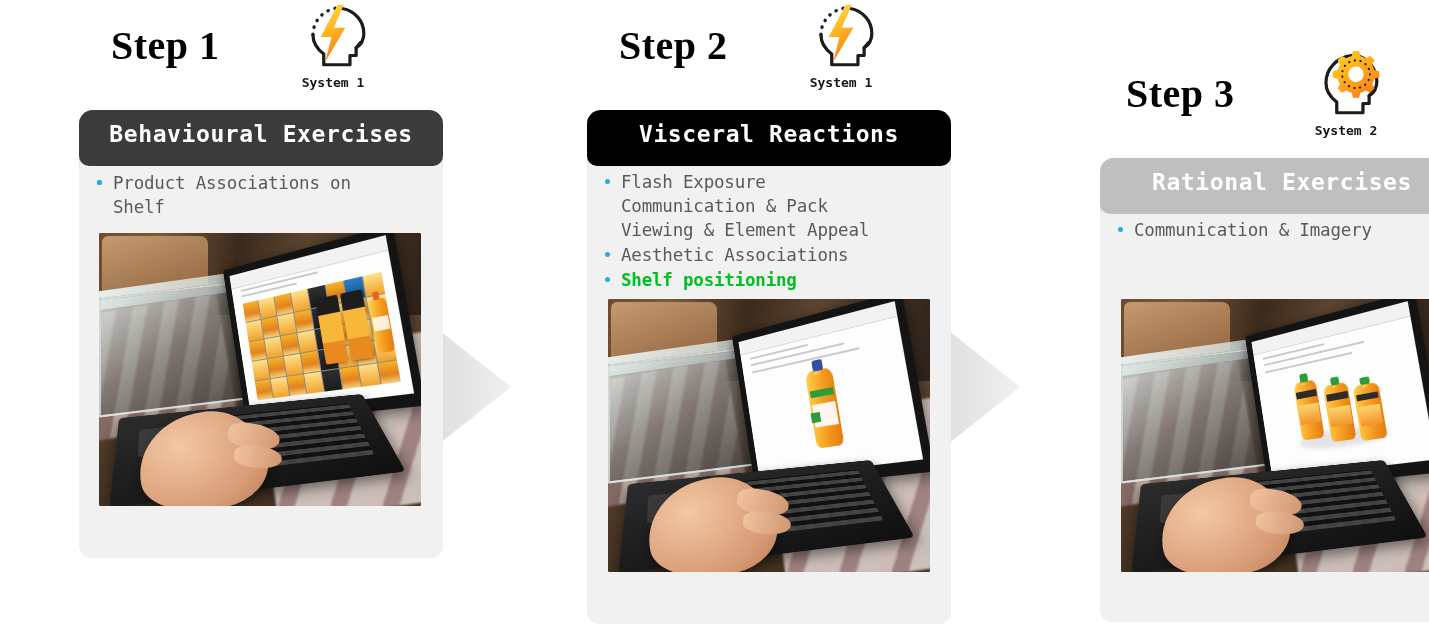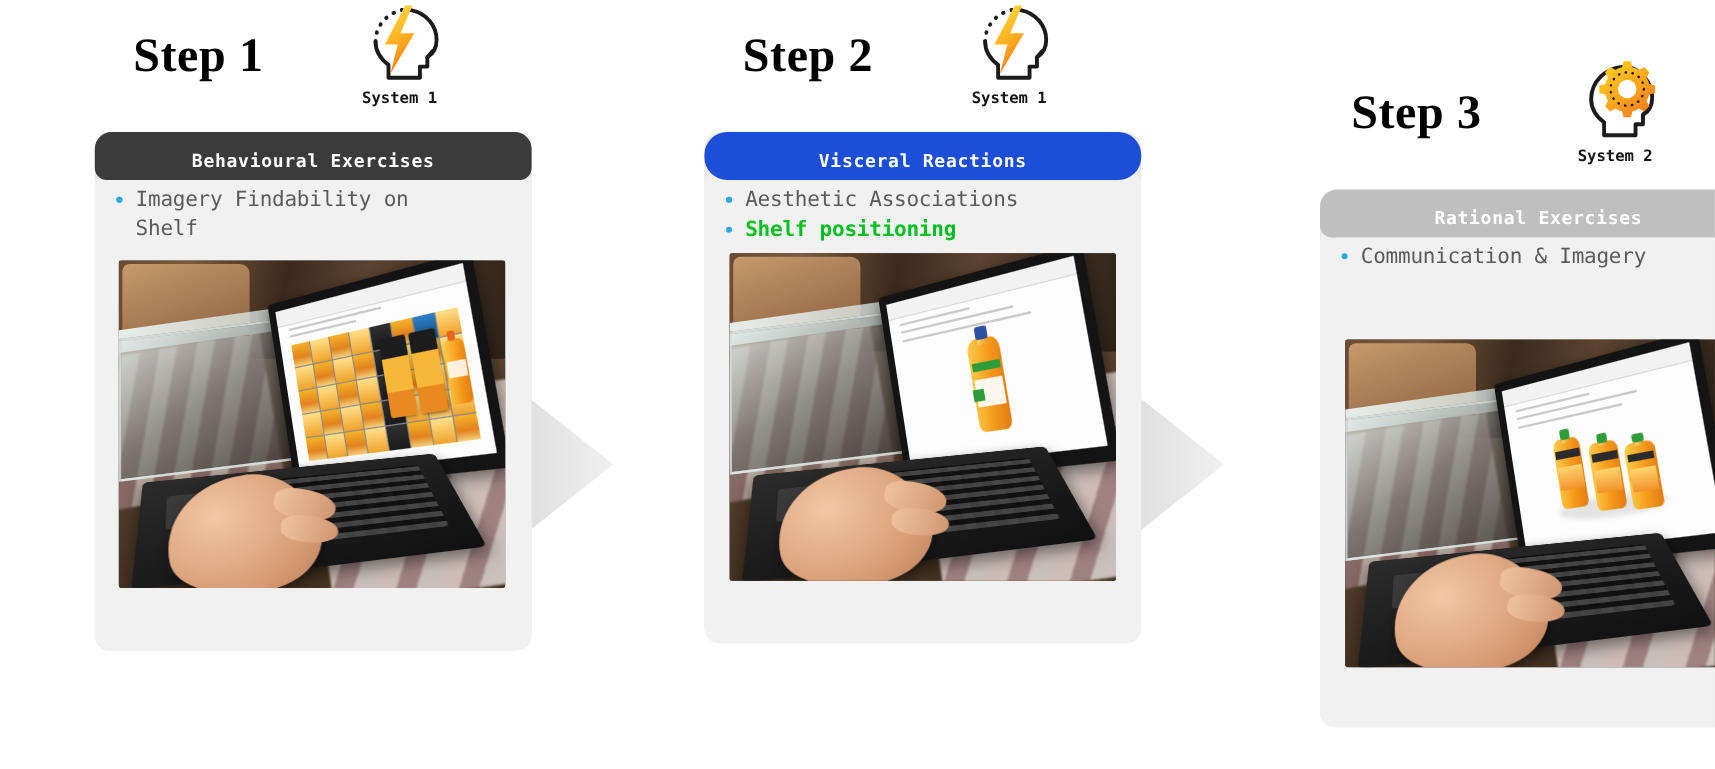--- a/index.html
+++ b/index.html
@@ -86,25 +86,25 @@
     top: 0;
     width: 364px;
     bottom: 0;
     border-radius: 14px;
     background: #e8e8e8;
   }
 
   .card-header {
     position: relative;
     border-radius: 14px 14px 10px 10px;
-    height: 40px;
+    height: 56px;
     line-height: 48px;
     text-align: center;
     font-family: "DejaVu Sans Mono", monospace;
-    font-size: 15px;
+    font-size: 23px;
     font-weight: 700;
     letter-spacing: 0.6px;
     color: #ffffff;
     z-index: 3;
   }
 
   .card-body {
     position: relative;
     margin-top: -8px;
     border-radius: 12px;
@@ -386,21 +386,21 @@
     </div>
 
     <div class="card card-col-1">
       <div class="card-shell"></div>
 
       <div class="card-header" style="background:#3b3b3b;">Behavioural Exercises</div>
 
       <div class="card-body">
         <ul class="bullets">
           <li><span class="dot"></span></li>
-          <li><span class="dot"></span><span>Imagery Findability on
+          <li><span class="dot"></span><span>Product Associations on
 Shelf</span></li>
         </ul>
 
         <div class="photo-wrap" style="margin-top:14px;">
           <div class="photo p1">
             <div class="sc sc-bg-wall"></div>
             <div class="sc sc-floor"></div>
             <div class="sc sc-rug"></div>
             <div class="sc sc-rug2"></div>
             <div class="sc sc-sofa"></div>
@@ -495,25 +495,27 @@
           <path d="M24 45 C24 26 39 12 57 10" fill="none" stroke="#1c1c1c" stroke-width="4.2" stroke-linecap="round" stroke-dasharray="0.6 9"></path>
           <polygon points="56,6 34,48 48,48 40,80 66,36 51,36 64,6" fill="url(#boltg2)"></polygon>
         </svg>
         <div class="sys-label">System 1</div>
       </div>
     </div>
 
     <div class="card card-col-2">
       <div class="card-shell"></div>
 
-      <div class="card-header" style="background:#1d4ed8;border-radius:19px;">Visceral Reactions</div>
+      <div class="card-header" style="background:#000000;">Visceral Reactions</div>
 
       <div class="card-body">
         <ul class="bullets">
-          <li><span class="dot"></span></li>
+          <li><span class="dot"></span><span>Flash Exposure
+Communication &amp; Pack
+Viewing &amp; Element Appeal</span></li>
           <li><span class="dot"></span><span>Aesthetic Associations</span></li>
           <li class="accent"><span class="dot"></span><span>Shelf positioning</span></li>
         </ul>
 
         <div class="photo-wrap" style="margin-top:7px;">
           <div class="photo">
             <div class="sc sc-bg-wall"></div>
             <div class="sc sc-floor"></div>
             <div class="sc sc-rug"></div>
             <div class="sc sc-rug2"></div>

